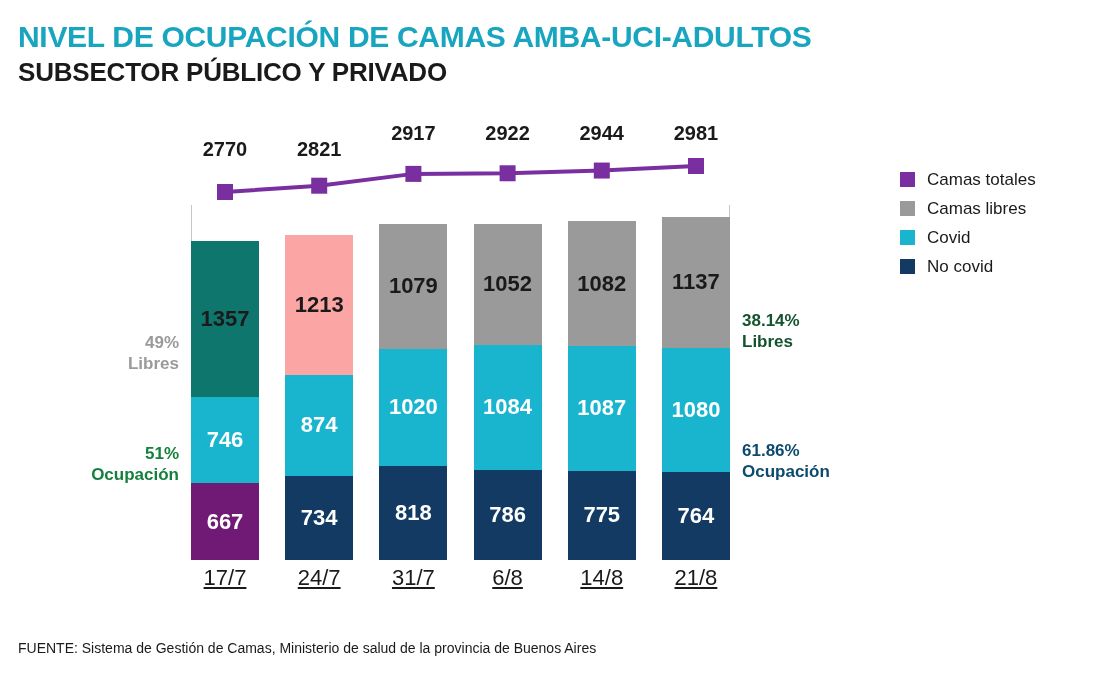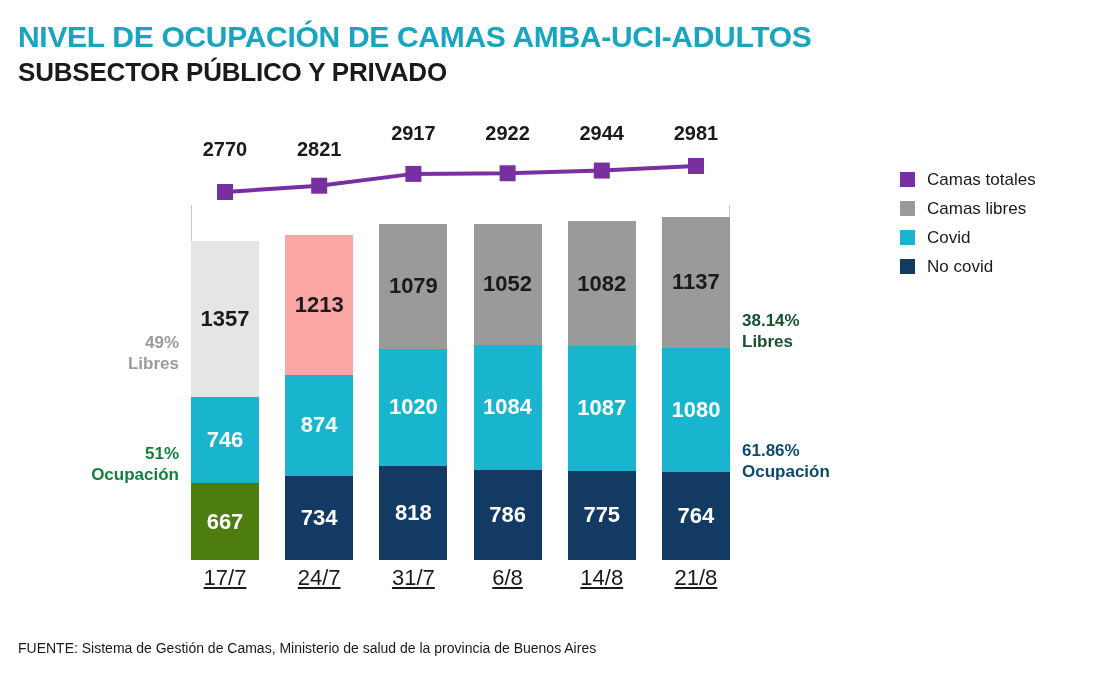--- a/index.html
+++ b/index.html
@@ -217,23 +217,23 @@
     <div class="total-label raised">2917</div>
     <div class="total-label raised">2922</div>
     <div class="total-label raised">2944</div>
     <div class="total-label raised">2981</div>
   </div>
 
   <div class="bracket"></div>
 
   <div class="bars" id="bars">
       <div class="bar-col">
-        <div class="seg seg-libres" style="height: 156.139px; background: #e5e5e5;">1357</div>
+        <div class="seg seg-libres" style="height: 156.139px; background: #0f766e;">1357</div>
         <div class="seg seg-covid" style="height: 85.8363px; background: rgb(25, 181, 207);">746</div>
-        <div class="seg seg-nocovid" style="height: 76.7464px; background: #4d7c0f;">667</div>
+        <div class="seg seg-nocovid" style="height: 76.7464px; background: #701a75;">667</div>
       </div>
       <div class="bar-col">
         <div class="seg seg-libres" style="height: 139.57px; background: #fca5a5;">1213</div>
         <div class="seg seg-covid" style="height: 100.564px; background: rgb(25, 181, 207);">874</div>
         <div class="seg seg-nocovid" style="height: 84.4556px; background: rgb(18, 58, 99);">734</div>
       </div>
       <div class="bar-col">
         <div class="seg seg-libres" style="height: 124.152px; background: rgb(154, 154, 154);">1079</div>
         <div class="seg seg-covid" style="height: 117.363px; background: rgb(25, 181, 207);">1020</div>
         <div class="seg seg-nocovid" style="height: 94.1208px; background: rgb(18, 58, 99);">818</div>

